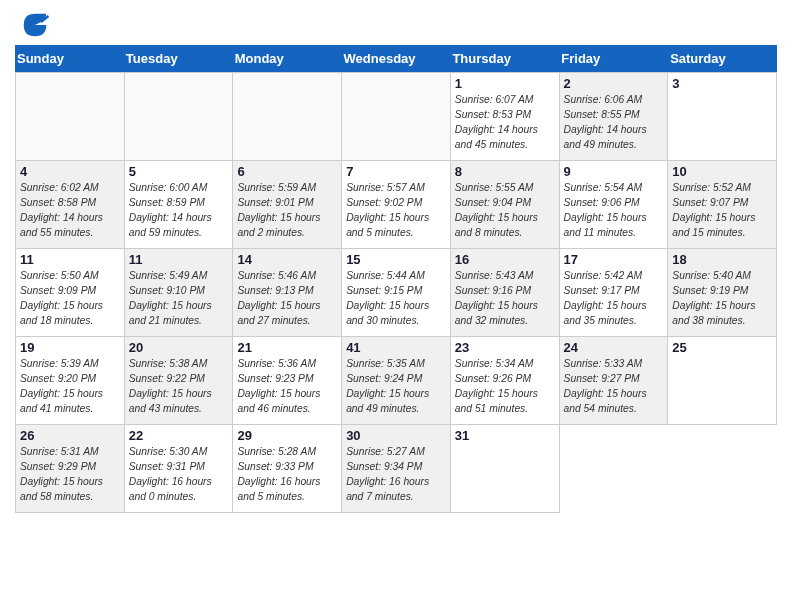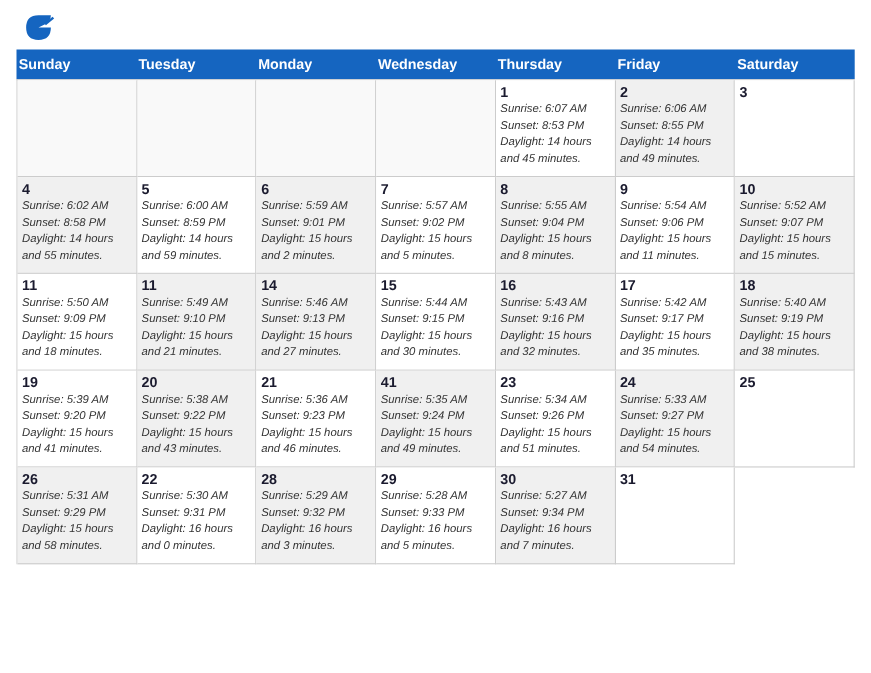--- a/index.html
+++ b/index.html
@@ -157,24 +157,20 @@
         <div class="day-num">25</div>
       </div>
       <div class="cell shaded">
         <div class="day-num">26</div>
 <div class="info">Sunrise: 5:31 AM<br>Sunset: 9:29 PM<br>Daylight: 15 hours and 58 minutes.</div>
       </div>
       <div class="cell">
         <div class="day-num">22</div>
 <div class="info">Sunrise: 5:30 AM<br>Sunset: 9:31 PM<br>Daylight: 16 hours and 0 minutes.</div>
       </div>
-      <div class="cell shaded">
-        <div class="day-num">28</div>
-<div class="info">Sunrise: 5:29 AM<br>Sunset: 9:32 PM<br>Daylight: 16 hours and 3 minutes.</div>
-      </div>
       <div class="cell">
         <div class="day-num">29</div>
 <div class="info">Sunrise: 5:28 AM<br>Sunset: 9:33 PM<br>Daylight: 16 hours and 5 minutes.</div>
       </div>
       <div class="cell shaded">
         <div class="day-num">30</div>
 <div class="info">Sunrise: 5:27 AM<br>Sunset: 9:34 PM<br>Daylight: 16 hours and 7 minutes.</div>
       </div>
       <div class="cell">
         <div class="day-num">31</div>

